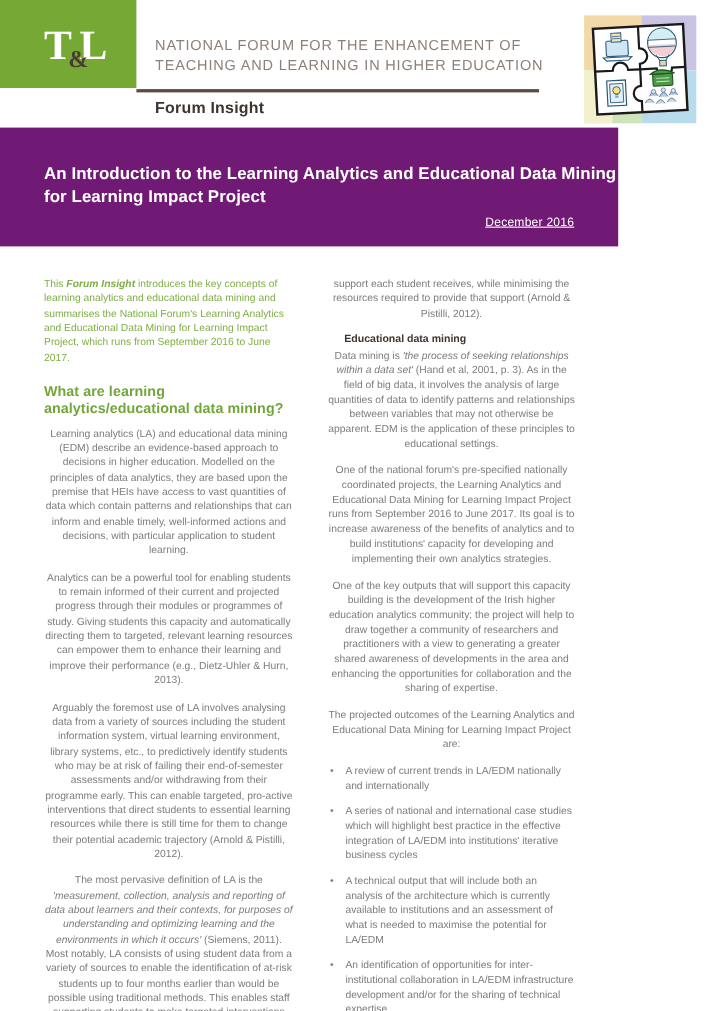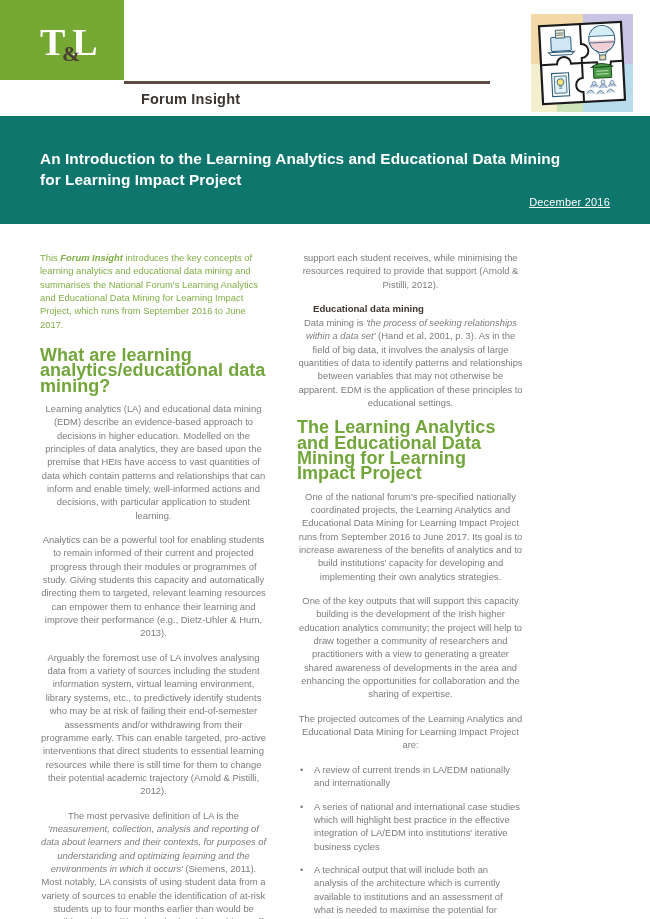--- a/index.html
+++ b/index.html
@@ -98,23 +98,23 @@
     width: 110px;
     height: 106px;
   }
   .puzzle svg { display: block; }
 
   
   .banner {
     position: absolute;
     left: 0;
     top: 116px;
-    width: 650px;
+    width: 562px;
     height: 108px;
-    background: #0f766e;
+    background: #701a75;
   }
   .banner-title {
     position: absolute;
     left: 40px;
     top: 32px;
     width: 540px;
     color: #ffffff;
     font-size: 15.4px;
     font-weight: bold;
     line-height: 21px;
@@ -160,21 +160,21 @@
   p.intro {
     color: #7fae45;
     font-size: 9.4px;
     line-height: 13.35px;
     margin: 0 0 17px 0;
   }
   p.intro i { font-style: italic; font-weight: bold; }
 
   h2.green {
     color: #72a63a;
-    font-size: 18px;
+    font-size: 13px;
     font-weight: bold;
     line-height: 15.3px;
     margin: 6px 0 8px 0;
     letter-spacing: 0.05px;
   }
 
   h3.sub {
     color: #3d3530;
     font-size: 9.6px;
     font-weight: bold;
@@ -214,20 +214,24 @@
 
   <div class="header">
 
     <div class="logo-block">
       <div class="logo-mark">
         <span>T L</span>
         <span class="amp">&amp;</span>
       </div>
     </div>
 
+    <div class="org-name">
+      <div>NATIONAL FORUM FOR THE ENHANCEMENT OF</div>
+      <div>TEACHING AND LEARNING IN HIGHER EDUCATION</div>
+    </div>
 
     <div class="header-rule"></div>
 
     <div class="insight-label">Forum Insight</div>
 
     <div class="puzzle">
       <svg width="110" height="106" viewBox="0 0 110 106" xmlns="http://www.w3.org/2000/svg">
 
         <rect x="4" y="4" width="52" height="50" fill="#f3d9a8"></rect>
         <rect x="56" y="4" width="50" height="50" fill="#c9c3e4"></rect>
@@ -319,21 +323,20 @@
       </div>
 
       <div class="col">
 
         <p class="body">support each student receives, while minimising the resources required to provide that support (Arnold &amp; Pistilli, 2012).</p>
 
         <h3 class="sub">Educational data mining</h3>
 
         <p class="body"><span>Data mining is </span><i>'the process of seeking relationships within a data set'</i><span> (Hand et al, 2001, p. 3). As in the field of big data, it involves the analysis of large quantities of data to identify patterns and relationships between variables that may not otherwise be apparent. EDM is the application of these principles to educational settings.</span></p>
 
-        <h2 class="green">The Learning Analytics and Educational Data Mining for Learning Impact Project</h2>
 
         <p class="body">One of the national forum's pre-specified nationally coordinated projects, the Learning Analytics and Educational Data Mining for Learning Impact Project runs from September 2016 to June 2017. Its goal is to increase awareness of the benefits of analytics and to build institutions' capacity for developing and implementing their own analytics strategies.</p>
 
         <p class="body">One of the key outputs that will support this capacity building is the development of the Irish higher education analytics community; the project will help to draw together a community of researchers and practitioners with a view to generating a greater shared awareness of developments in the area and enhancing the opportunities for collaboration and the sharing of expertise.</p>
 
 
         <p class="body">The projected outcomes of the Learning Analytics and Educational Data Mining for Learning Impact Project are:</p>
 
         <ul class="outputs">
           <li><span class="bullet">•</span><span>A review of current trends in LA/EDM nationally and internationally</span></li>

